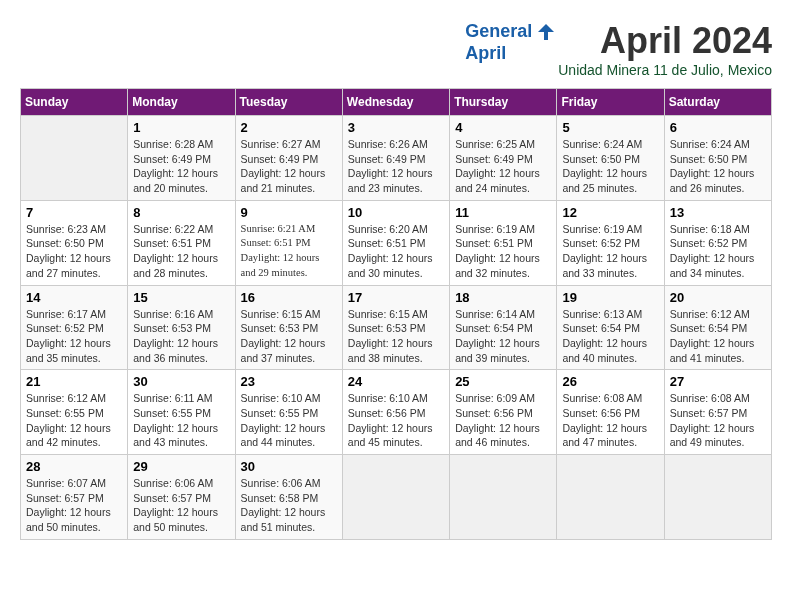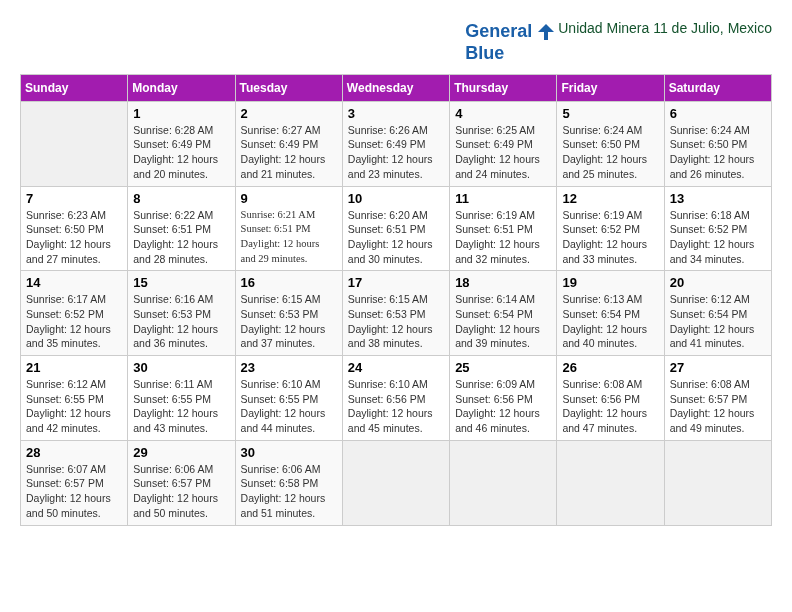--- a/index.html
+++ b/index.html
@@ -45,21 +45,21 @@
     .location {
       font-size: 14px;
       color: #14532d;
     }
     table {
       width: 100%;
       border-collapse: collapse;
       font-size: 11px;
     }
     thead tr {
-      background-color: #a21caf;
+      background-color: #701a75;
       color: #fff;
       margin-top: 40px;
     }
     thead th {
       padding: 6px 4px;
       text-align: left;
       font-size: 12px;
       font-weight: bold;
       border: 1px solid #ccc;
     }
@@ -96,24 +96,25 @@
 
 <div class="header">
   <div class="logo">
     <div>
       <div style="display:flex;align-items:center;">
         <span class="logo-text"><span>General</span></span>
         <svg class="logo-icon" viewBox="0 0 24 24">
           <path d="M12 4 L20 12 L14 12 L14 20 L10 20 L10 12 L4 12 Z" fill="#1a5fa8"></path>
         </svg>
       </div>
-      <div class="logo-text" style="color:#1a5fa8;">Blue</div>
+      <div class="logo-text" style="color:#1a5fa8;">April</div>
     </div>
   </div>
   <div class="title-area">
+    <div class="month-title">April 2024</div>
     <div class="location">Unidad Minera 11 de Julio, Mexico</div>
   </div>
 </div>
 
 <table>
   <thead>
     <tr>
     <th>Sunday</th>
         <th>Monday</th>
         <th>Tuesday</th>

